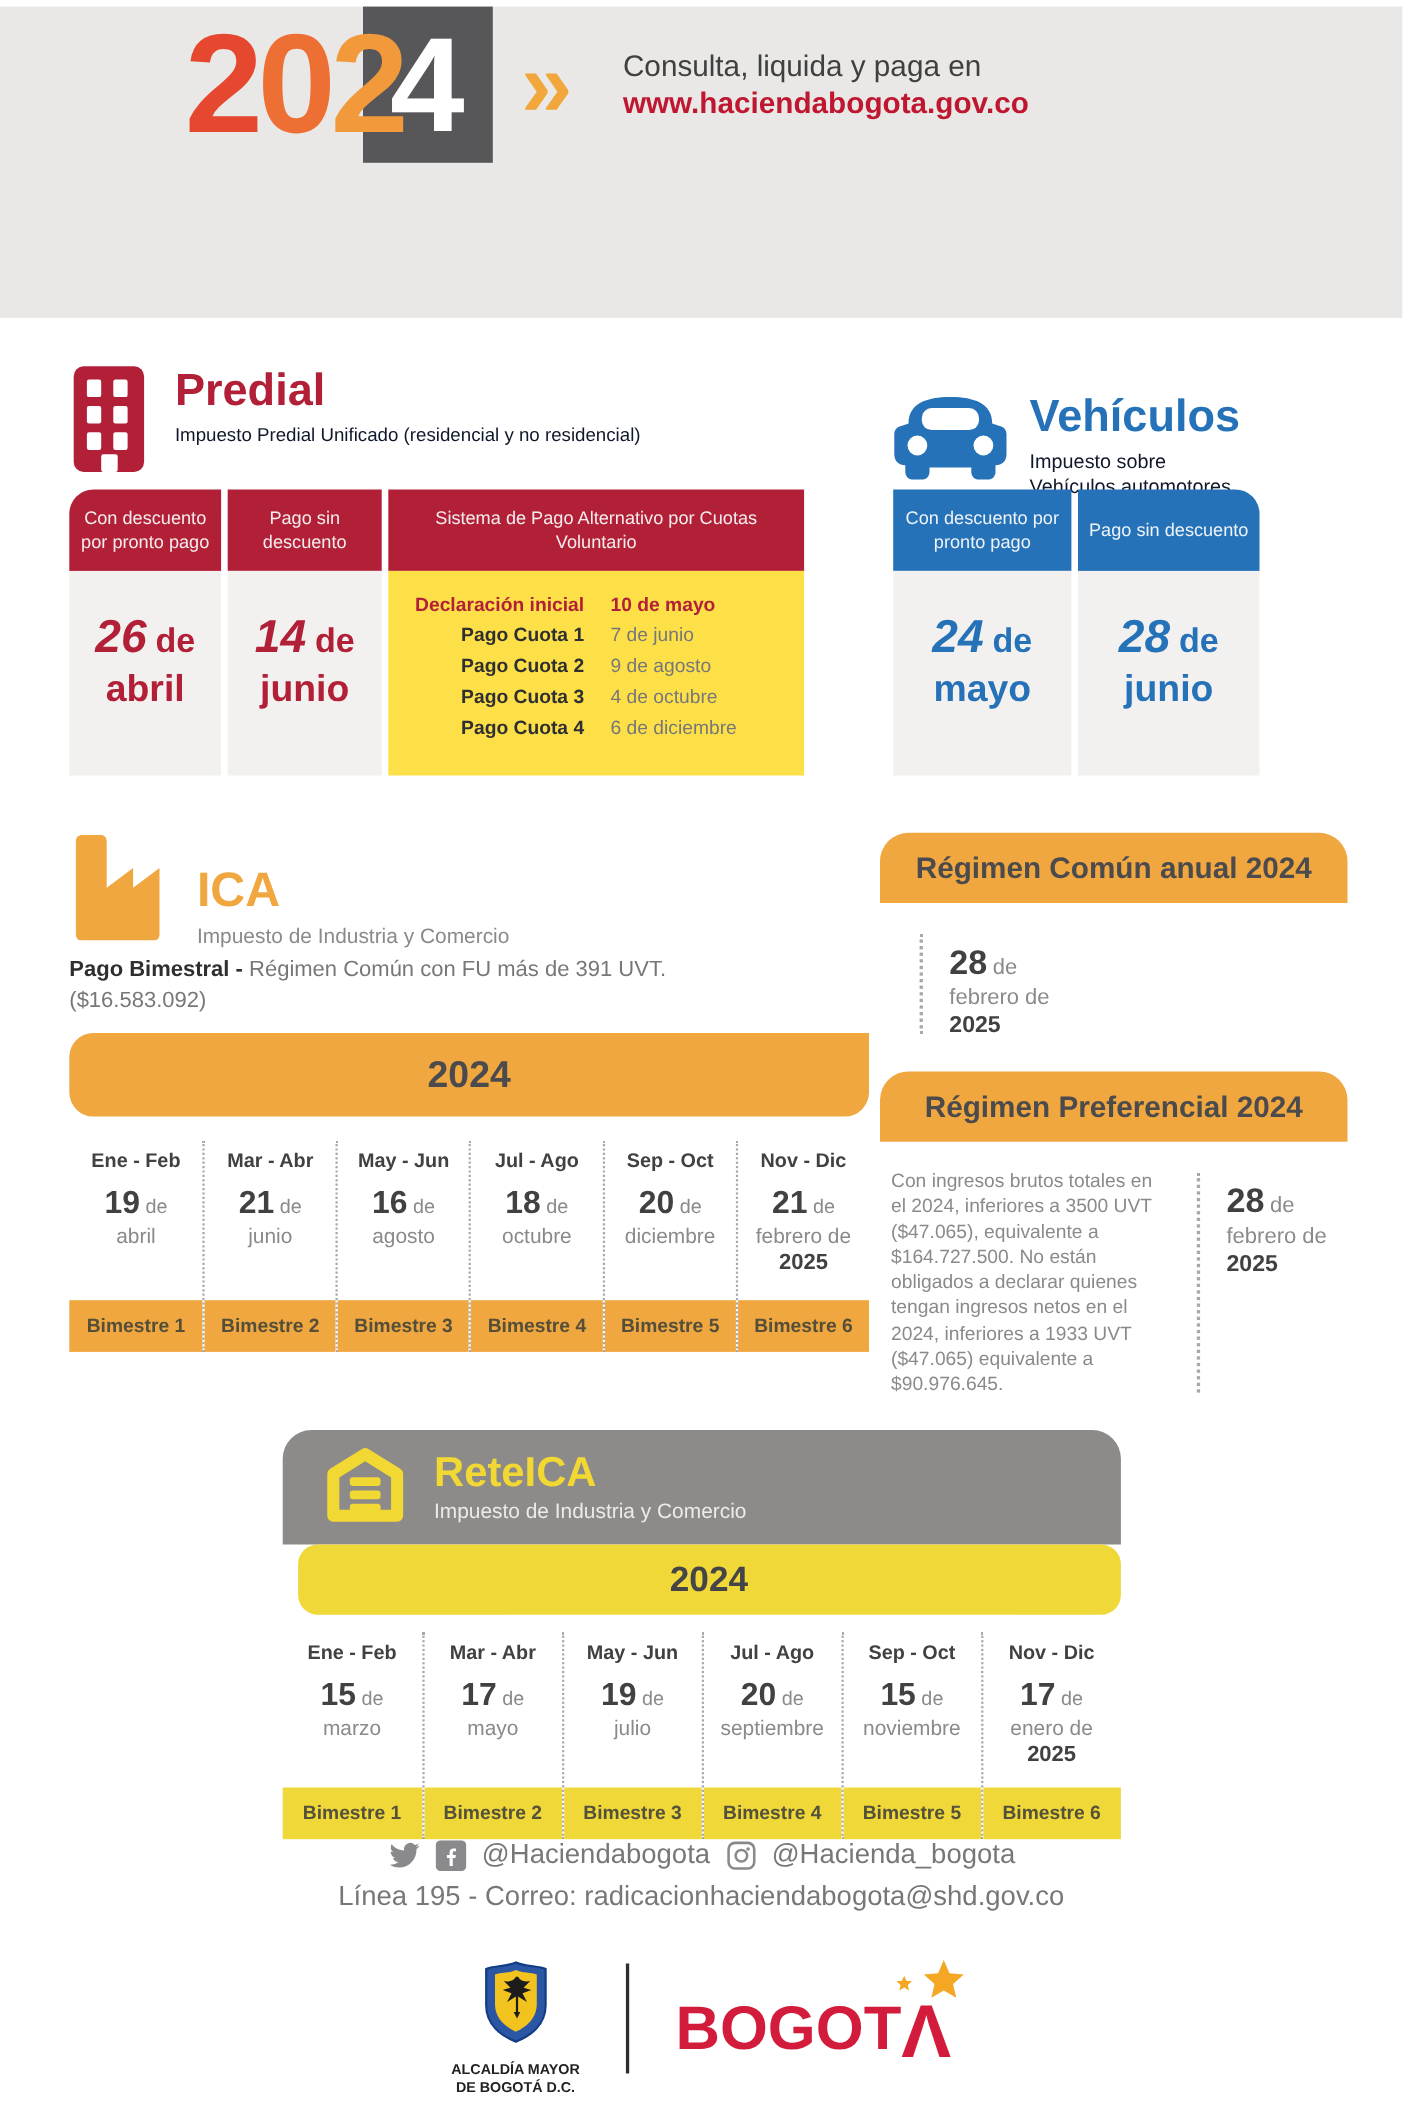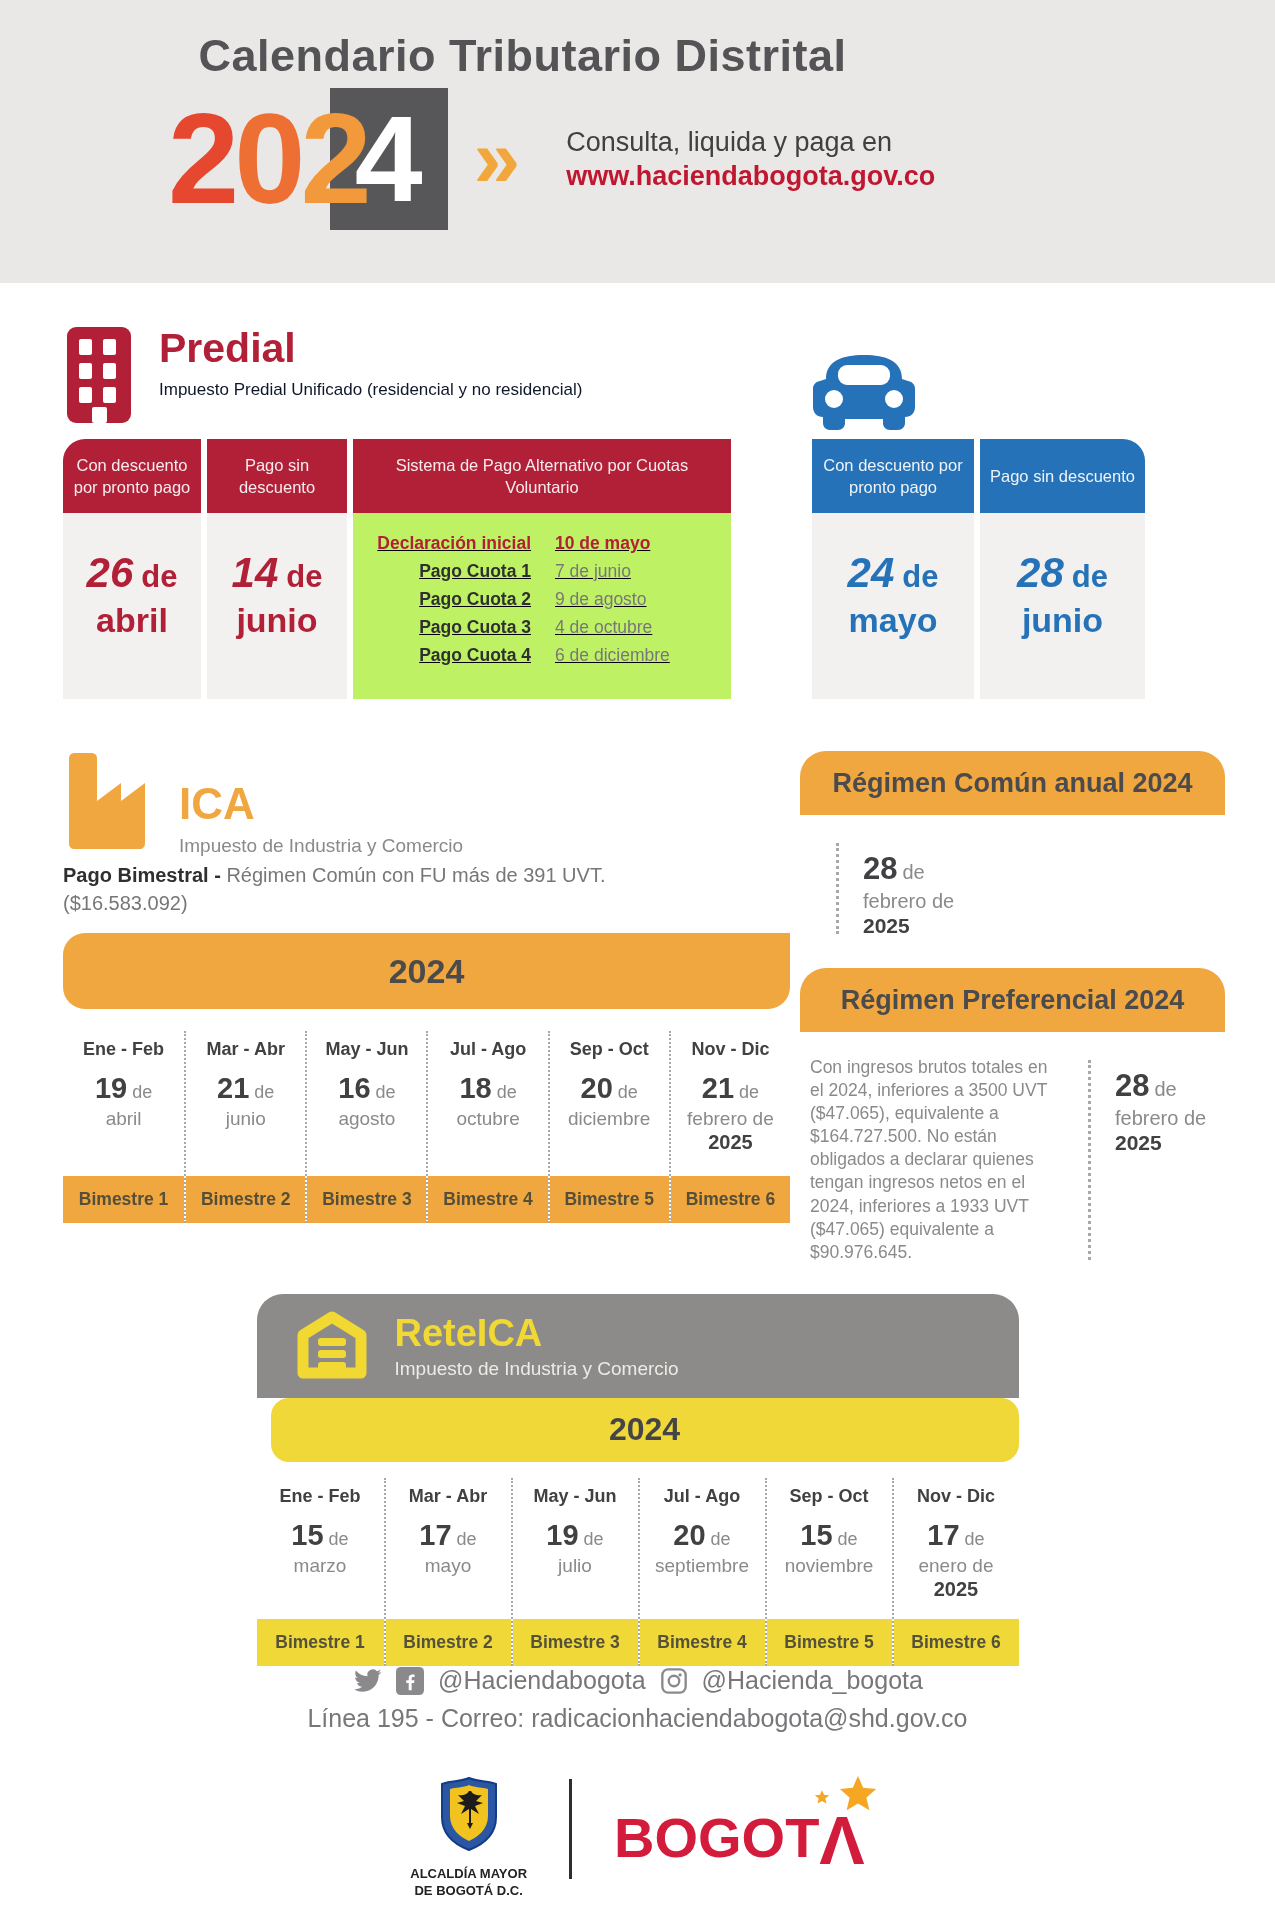--- a/index.html
+++ b/index.html
@@ -38,21 +38,21 @@
   .bigdate { text-align:center; padding-top:36px; }
   .bn { font-size:42px; font-weight:800;font-style:italic; }
   .bde { font-size:31px; font-weight:600; margin-left:8px; }
   .bmonth { font-size:34px; font-weight:700; margin-top:4px; }
 
   
   .predial { width:676px; }
   .predial .sec-head { display:flex; gap:22px; height:98px; }
   .predial .cols { margin-top:16px; }
   .c1 { width:138px; } .c2 { width:140px; } .c3 { width:378px; }
-  .alt-body { background:#bef264; padding-top:20px;text-decoration:underline; }
+  .alt-body { background:#fde047; padding-top:20px; }
   .altrow { display:flex; margin-bottom:7px; font-size:17.5px; }
   .albl { width:178px; text-align:right; font-weight:700; color:#2f2f31; }
   .aval { margin-left:24px; color:#77777a; }
   .altrow.hl .albl, .altrow.hl .aval { color:#b22038; font-weight:700; }
 
   
   .veh { width:345px; margin-top:24px; }
   .veh-head { display:flex; gap:20px; height:88px; }
   .veh .sec-sub { margin-top:6px; line-height:1.3; font-size:18px; }
   .veh .cols { margin-top:2px; }
@@ -115,21 +115,20 @@
   .blambda { font-size:68px; font-weight:800; color:#d31c3c; display:inline-block; transform:translateY(7px); line-height:0.8; }
   .star-big { position:absolute; top:-32px; right:-16px; }
   .star-small { position:absolute; top:-16px; right:34px; }
 </style>
 </head>
 <body>
 
 <div class="page">
 
   <header class="hdr">
-    <h1>Calendario Tributario Distrital</h1>
     <div class="logo-row">
       <div class="year-logo">
         <span class="d d1">2</span>
         <span class="d d2">0</span>
         <span class="d d3">2</span>
         <span class="four-box">
             <span class="d d4">4</span>
           </span>
       </div>
       <span class="chev">»</span>
@@ -212,20 +211,27 @@
     <div class="veh">
       <div class="veh-head">
         <span class="icon">
           <svg width="104" height="82" viewBox="0 0 104 82">
             <path fill="#2572b8" d="M14 30 C14 12 30 6 52 6 C74 6 90 12 90 30 L96 32 C101 33 103 36 103 40 L103 58 C103 64 99 68 93 68 L93 74 C93 78 90 81 86 81 L78 81 C74 81 71 78 71 74 L71 70 L33 70 L33 74 C33 78 30 81 26 81 L18 81 C14 81 11 78 11 74 L11 68 C5 68 1 64 1 58 L1 40 C1 36 3 33 8 32 Z"></path>
             <rect x="26" y="16" width="52" height="20" rx="9" fill="#ffffff"></rect>
             <circle cx="22" cy="50" r="9" fill="#ffffff"></circle>
             <circle cx="82" cy="50" r="9" fill="#ffffff"></circle>
           </svg>
         </span>
+        <div>
+          <div class="sec-title blue-t">Vehículos</div>
+          <div class="sec-sub">
+            <div>Impuesto sobre</div>
+            <div>Vehículos automotores</div>
+          </div>
+        </div>
       </div>
       <div class="cols">
         <div class="vcol1">
           <div class="colhead blue-bg">Con descuento por pronto pago</div>
           <div class="colbody gray-bg">
             <div class="bigdate blue-t">
               <div><span class="bn">24</span><span class="bde">de</span></div>
               <div class="bmonth">mayo</div>
             </div>
           </div>

